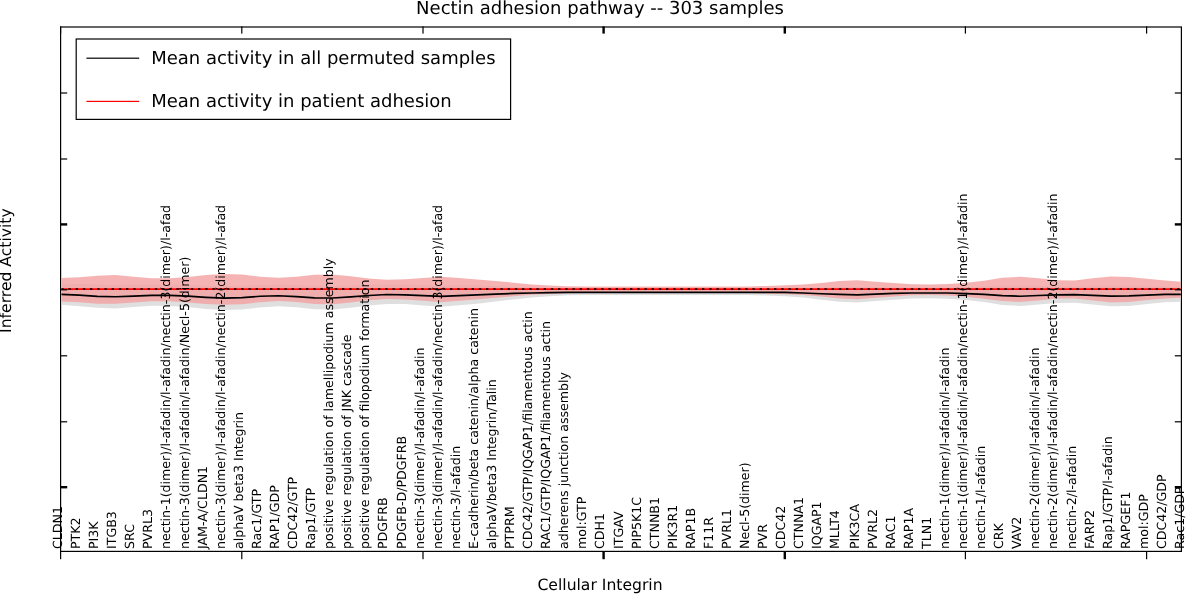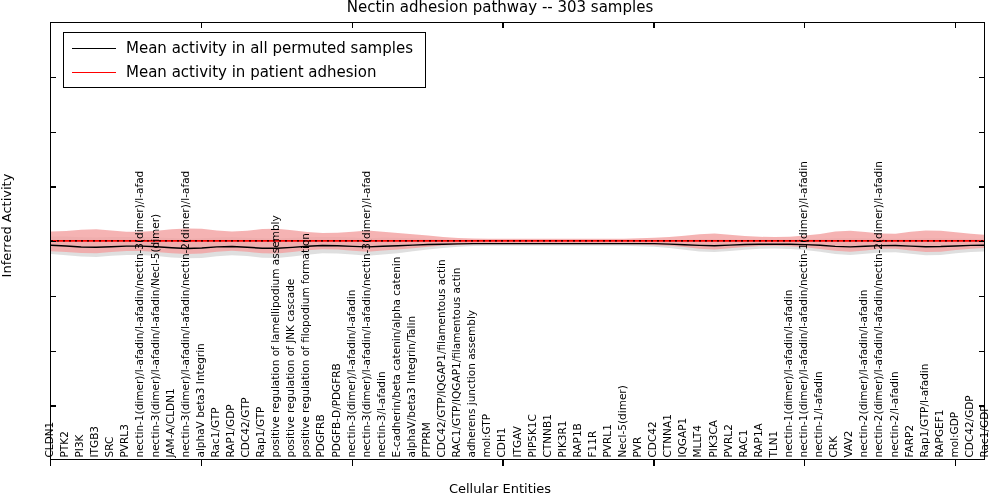--- a/index.html
+++ b/index.html
@@ -47,21 +47,21 @@
   }
 
   
   svg.data-layer{position:absolute;left:0;top:0;width:935px;height:438px;display:block;}
 
   
   .legend{
     position:absolute;left:63px;top:32px;
     border:1.3px solid #000;background:#fff;
     padding:6px 12px 6px 8px;
-    display:flex;flex-direction:column;gap:6px;
+    display:flex;flex-direction:column;gap:18px;
     z-index:40;
   }
   .legend-row{display:flex;align-items:center;gap:10px;}
   .legend-swatch{width:44px;height:0;border-top:1.6px solid #000;}
   .legend-swatch.red{border-top-color:#ff0000;}
   .legend-text{font-size:15px;color:#000;}
 </style>
 </head>
 <body>
 
@@ -175,21 +175,21 @@
       <div class="xcat" style="left: 883.435px; top: 447px;">nectin-2(dimer)/l-afadin/l-afadin/nectin-2(dimer)/l-afadin</div>
       <div class="xcat" style="left: 898.516px; top: 447px;">nectin-2/l-afadin</div>
       <div class="xcat" style="left: 913.597px; top: 447px;">FARP2</div>
       <div class="xcat" style="left: 928.677px; top: 447px;">Rap1/GTP/l-afadin</div>
       <div class="xcat" style="left: 943.758px; top: 447px;">RAPGEF1</div>
       <div class="xcat" style="left: 958.839px; top: 447px;">mol:GDP</div>
       <div class="xcat" style="left: 973.919px; top: 447px;">CDC42/GDP</div>
       <div class="xcat" style="left: 989px; top: 447px;">Rac1/GDP</div>
     </div>
 
-  <div class="xlabel">Cellular Entities</div>
+  <div class="xlabel">Cellular Integrin</div>
 
   <div class="legend">
     <div class="legend-row">
       <span class="legend-swatch"></span>
       <span class="legend-text">Mean activity in all permuted samples</span>
     </div>
     <div class="legend-row">
       <span class="legend-swatch red"></span>
       <span class="legend-text">Mean activity in patient adhesion</span>
     </div>

